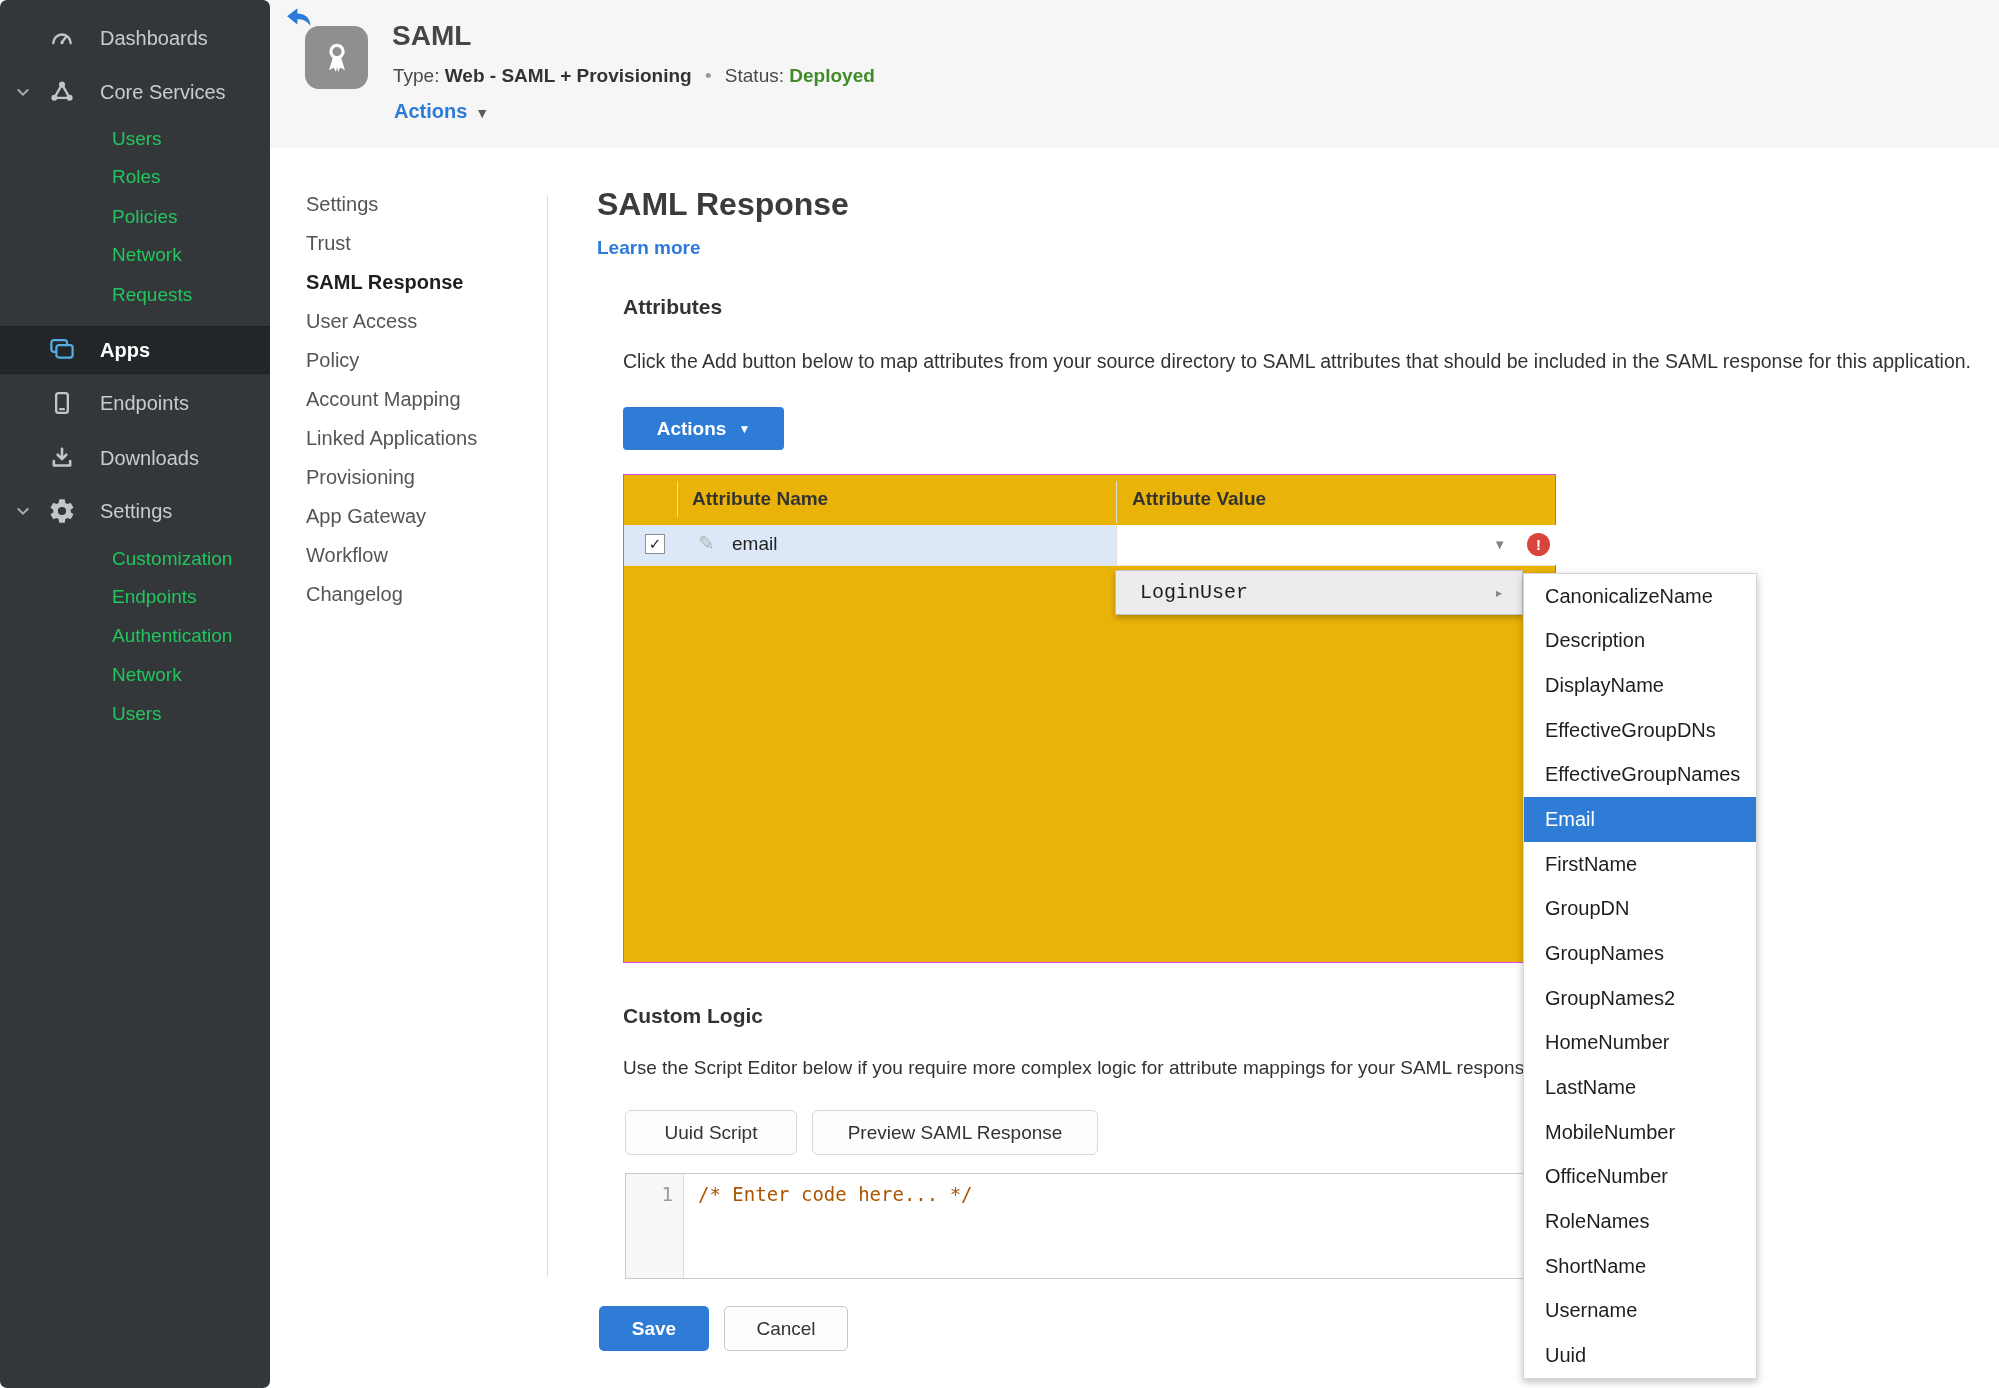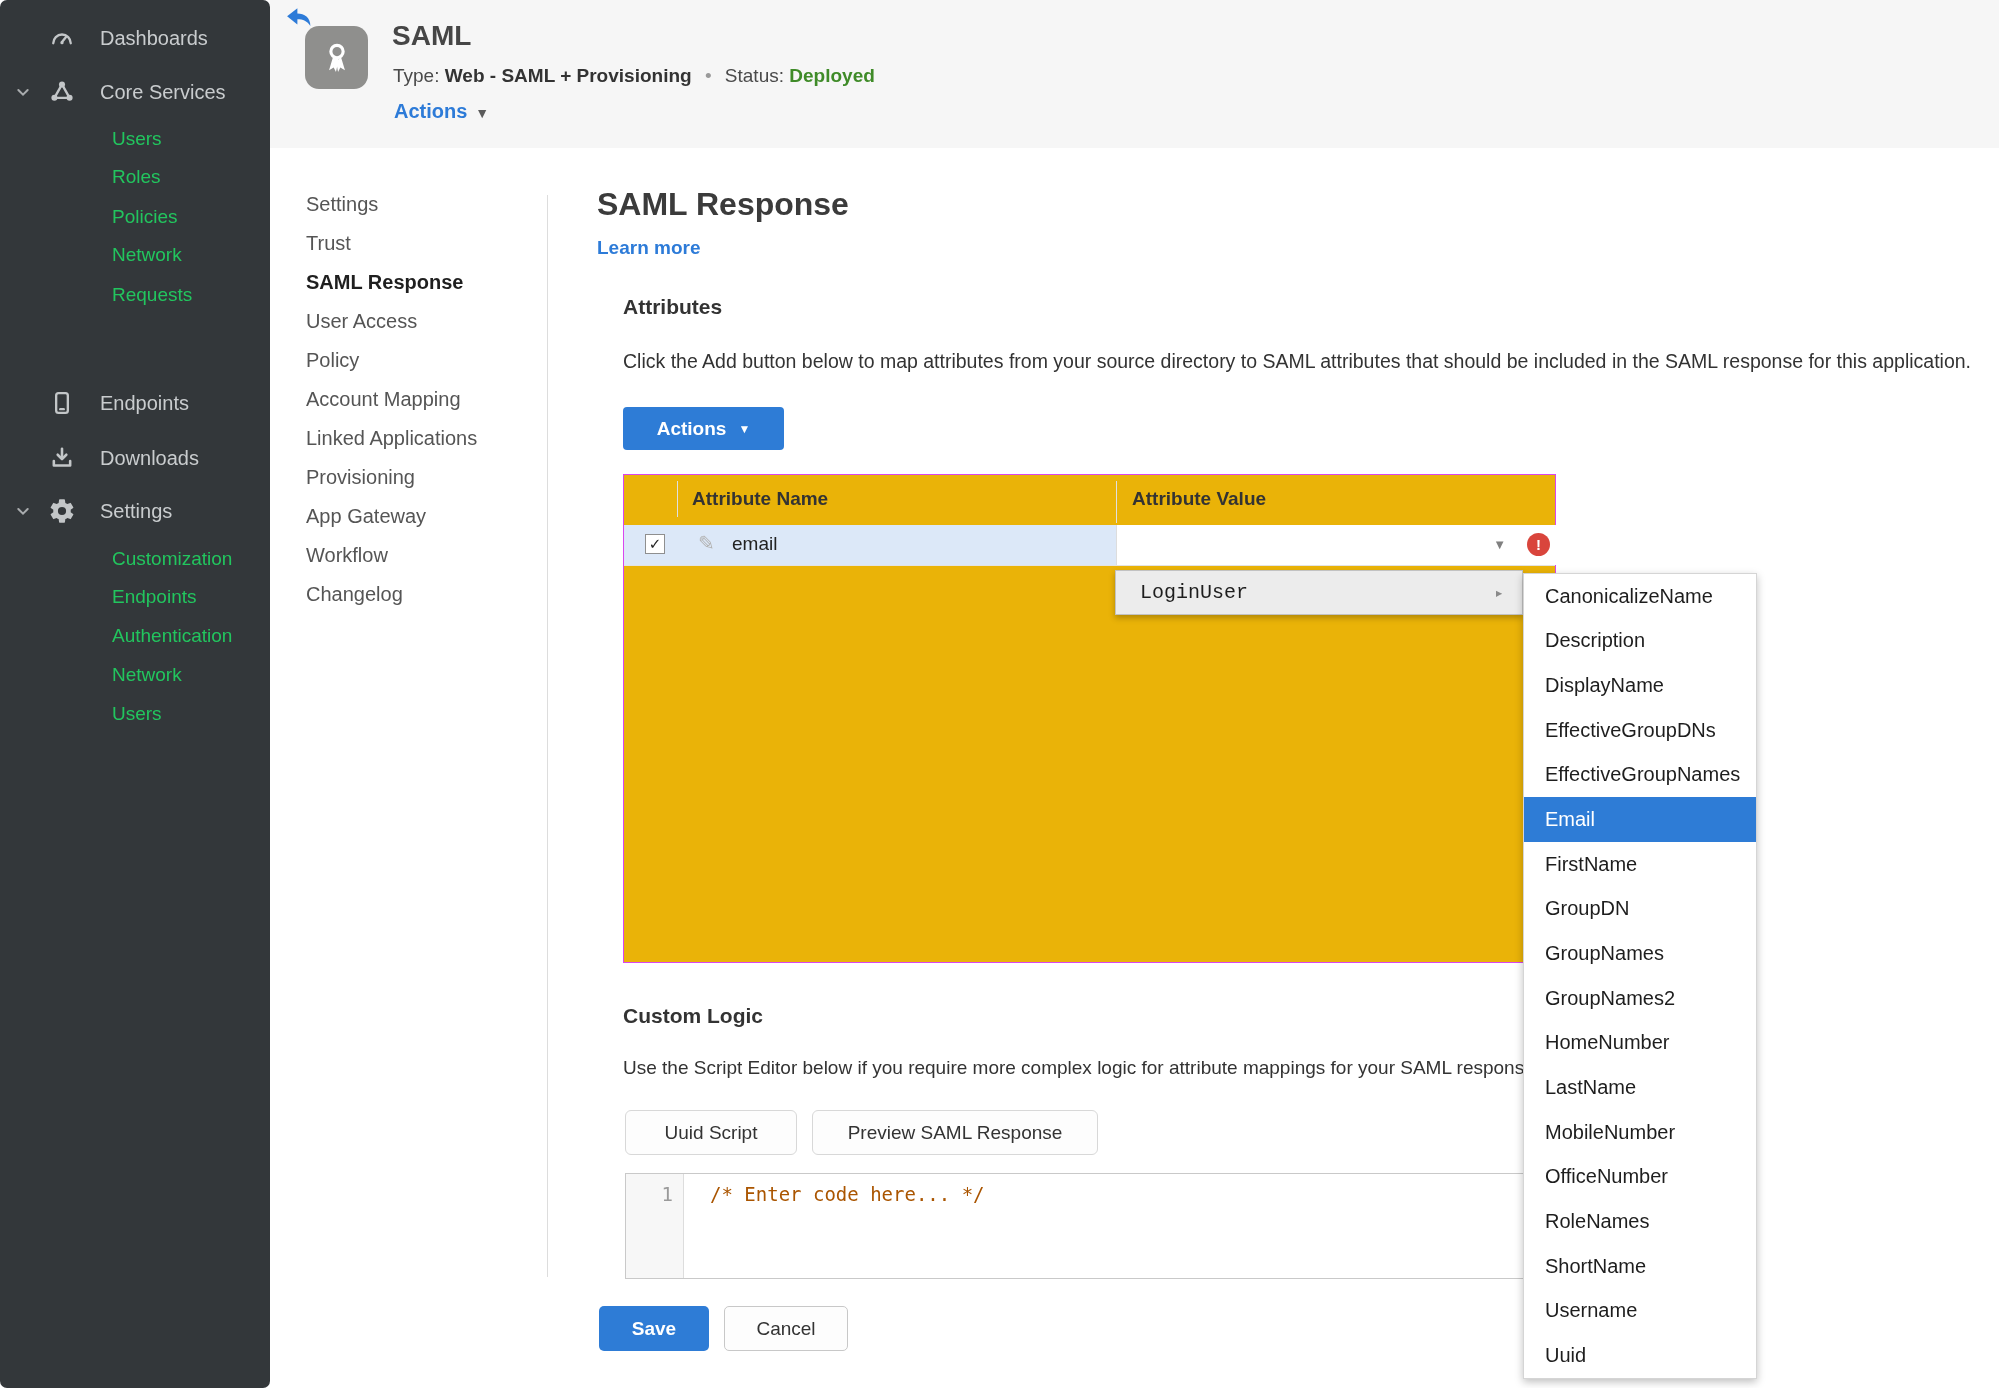--- a/index.html
+++ b/index.html
@@ -82,21 +82,21 @@
   .cl-heading{left:623px;top:1004px;}
   .cl-desc{left:623px;top:1057px;font-size:19px;color:#333;white-space:nowrap;}
   .ghost-btn{height:45px;background:#fdfdfd;border:1px solid #d8d8d8;border-radius:6px;box-sizing:border-box;
     display:flex;align-items:center;justify-content:center;font-size:19px;color:#333;cursor:pointer;}
   .reset-btn{left:625px;top:1110px;width:172px;}
   .preview-btn{left:812px;top:1110px;width:286px;}
   .code-editor{left:625px;top:1173px;width:931px;height:106px;background:#fff;border:1px solid #c9c9c9;box-sizing:border-box;}
   .gutter{position:absolute;left:0;top:0;width:58px;height:104px;background:#f7f7f7;border-right:1px solid #ddd;box-sizing:border-box;}
   .line-no{position:absolute;right:10px;top:9px;font-family:"DejaVu Sans Mono","Liberation Mono",monospace;font-size:19px;color:#9a9a9a;}
   .code-line{position:absolute;left:72px;top:9px;font-family:"DejaVu Sans Mono","Liberation Mono",monospace;
-    font-size:19px;color:#aa5500;white-space:pre;margin-left:12px;}
+    font-size:19px;color:#aa5500;white-space:pre;}
 
   .save-btn{left:599px;top:1306px;width:110px;height:45px;background:#2e7cd6;border-radius:5px;
     display:flex;align-items:center;justify-content:center;color:#fff;font-size:19px;font-weight:bold;cursor:pointer;}
   .cancel-btn{left:724px;top:1306px;width:124px;height:45px;background:#fdfdfd;border:1px solid #c8c8c8;border-radius:5px;
     box-sizing:border-box;display:flex;align-items:center;justify-content:center;color:#333;font-size:19px;cursor:pointer;}
 
   svg{display:block;}
 </style>
 </head>
 <body>
@@ -140,20 +140,29 @@
   <div class="sb-row" style="top:197px">
     <span class="sb-sublabel">Policies</span>
   </div>
   <div class="sb-row" style="top:235px">
     <span class="sb-sublabel">Network</span>
   </div>
   <div class="sb-row" style="top:275px">
     <span class="sb-sublabel">Requests</span>
   </div>
 
+  <div class="sb-apps">
+    <span class="sb-icon">
+      <svg width="30" height="30" viewBox="0 0 24 24">
+        <rect x="3.5" y="4" width="12.5" height="9.5" rx="2" fill="none" stroke="#54aee2" stroke-width="1.8"></rect>
+        <rect x="7.5" y="8" width="13" height="10" rx="2" fill="#232629" stroke="#54aee2" stroke-width="1.8"></rect>
+      </svg>
+    </span>
+    <span class="sb-label">Apps</span>
+  </div>
 
   <div class="sb-row" style="top:383px">
     <span class="sb-icon">
       <svg width="28" height="28" viewBox="0 0 24 24" fill="none" stroke="#c3c6c8" stroke-width="2" stroke-linecap="round">
         <rect x="7" y="3.5" width="10" height="17" rx="2"></rect>
         <line x1="10.5" y1="17.3" x2="13.5" y2="17.3"></line>
       </svg>
     </span>
     <span class="sb-label">Endpoints</span>
   </div>

